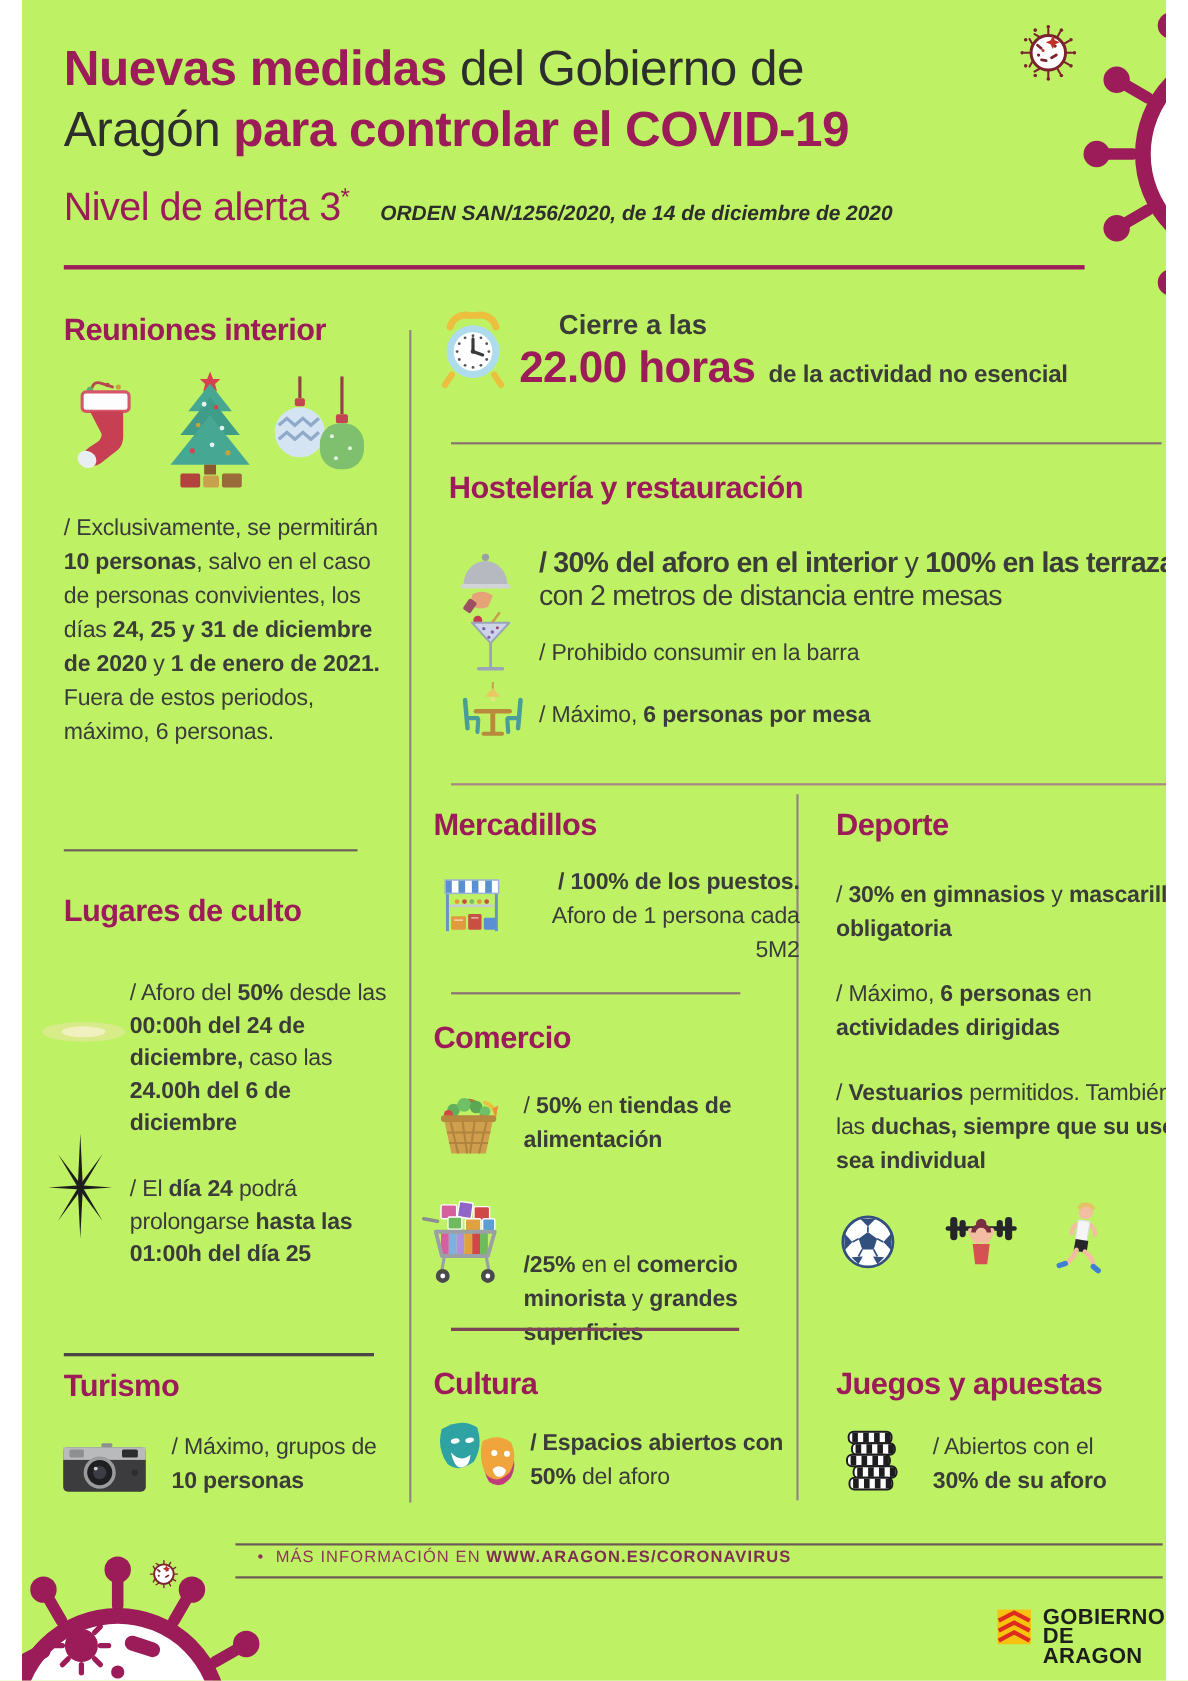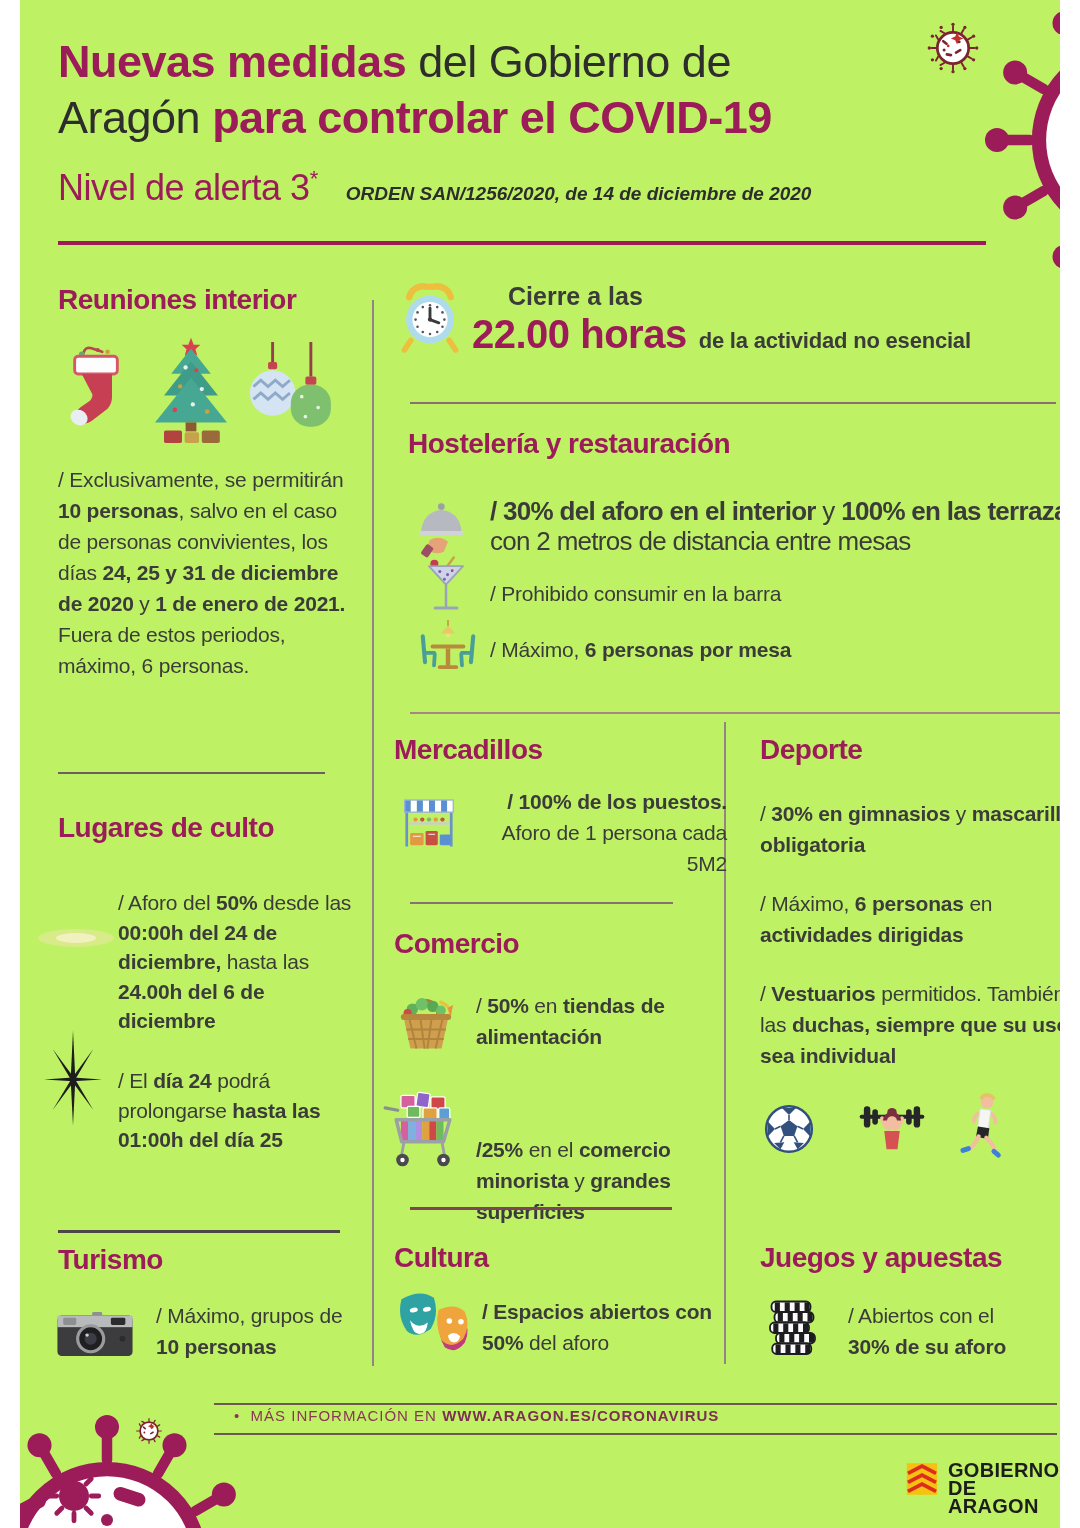--- a/index.html
+++ b/index.html
@@ -288,21 +288,21 @@
   <div class="abs hr" style="left:38px;top:772px;width:267px;background:#6e5f5f;"></div>
 
   <div class="abs sec-title" style="left:38px;top:812px;">Lugares de culto</div>
 
   <div class="abs" style="left:16px;top:916px;width:80px;height:44px;">
     <svg width="80" height="44" viewBox="0 0 80 44">
       <ellipse cx="40" cy="22" rx="38" ry="9" fill="#f0e6ae" opacity="0.5"></ellipse>
       <ellipse cx="40" cy="22" rx="20" ry="5" fill="#f7f1cd" opacity="0.8"></ellipse>
     </svg>
   </div>
-  <div class="abs txt" style="left:98px;top:888px;width:245px;line-height:29.5px;"><span>/ Aforo del </span><span class="b">50%</span><span>  desde las </span><span class="b">00:00h del 24 de diciembre,</span><span> hasta las </span><span class="b">24.00h del 6 de diciembre</span></div>
+  <div class="abs txt" style="left:98px;top:888px;width:245px;line-height:29.5px;"><span>/ Aforo del </span><span class="b">50%</span><span>  desde las </span><span class="b">00:00h del 24 de diciembre,</span><span> caso las </span><span class="b">24.00h del 6 de diciembre</span></div>
 
   <div class="abs" style="left:24px;top:1028px;width:58px;height:100px;">
     <svg width="58" height="100" viewBox="0 0 40 66">
       <polygon points="20,0 21.6,34 20,66 18.4,34" fill="#1d1d1d"></polygon>
       <polygon points="0,34 20,32.7 40,34 20,35.3" fill="#1d1d1d"></polygon>
       <polygon points="6,13 21.2,33.5 34,55 18.8,34.5" fill="#1d1d1d"></polygon>
       <polygon points="34,13 19,33.5 6,55 21.2,34.5" fill="#1d1d1d"></polygon>
     </svg>
   </div>
   <div class="abs txt" style="left:98px;top:1066px;width:250px;line-height:29.5px;"><span>/ El </span><span class="b">día 24</span><span> podrá prolongarse </span><span class="b">hasta las 01:00h del día 25</span></div>

